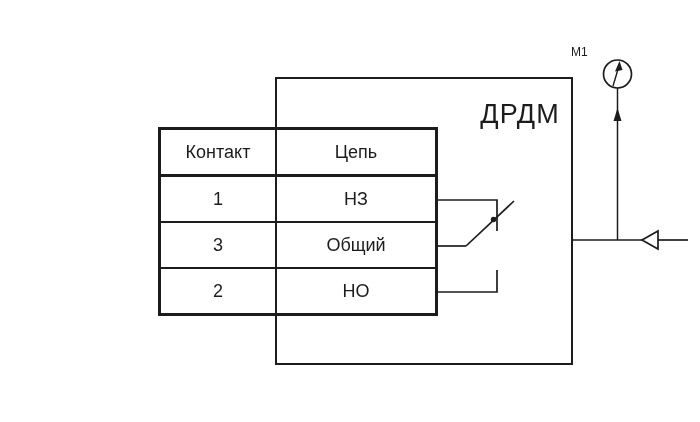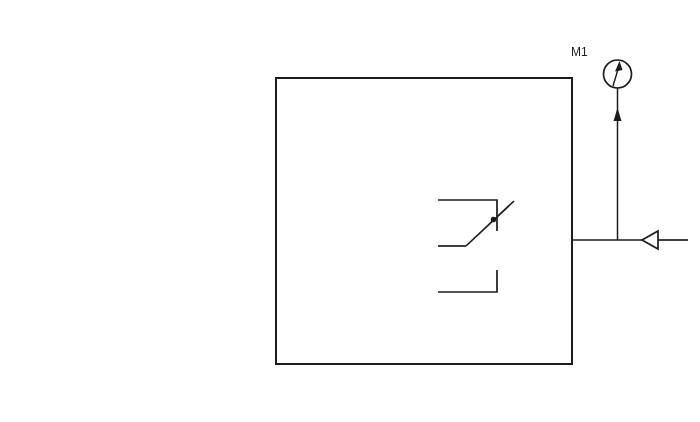--- a/index.html
+++ b/index.html
@@ -94,16 +94,37 @@
 
     <g stroke="#1c1c1c" stroke-width="1.7" fill="none">
       <circle cx="617.5" cy="74" r="14"></circle>
       <line x1="613" y1="86" x2="619" y2="66" stroke-width="1.4"></line>
       <polygon points="619.5,61 615,71.5 622.5,70" fill="#1c1c1c" stroke="none"></polygon>
       <line x1="617.5" y1="88" x2="617.5" y2="240" stroke-width="1.5"></line>
       <polygon points="617.5,108 613.5,121 621.5,121" fill="#1c1c1c" stroke="none"></polygon>
     </g>
   </svg>
 
+  <table class="contact-table">
+    <tbody>
+        <tr class="header-row">
+      <td class="col-contact">Контакт</td>
+      <td class="col-circuit">Цепь</td>
+    </tr>
+    <tr>
+      <td>1</td>
+      <td>НЗ</td>
+    </tr>
+    <tr>
+      <td>3</td>
+      <td>Общий</td>
+    </tr>
+    <tr>
+      <td>2</td>
+      <td>НО</td>
+    </tr>
+  </tbody>
+    </table>
 
+  <div class="label-drdm">ДРДМ</div>
   <div class="label-m1">М1</div>
 
 </div>
 
 </body></html>

